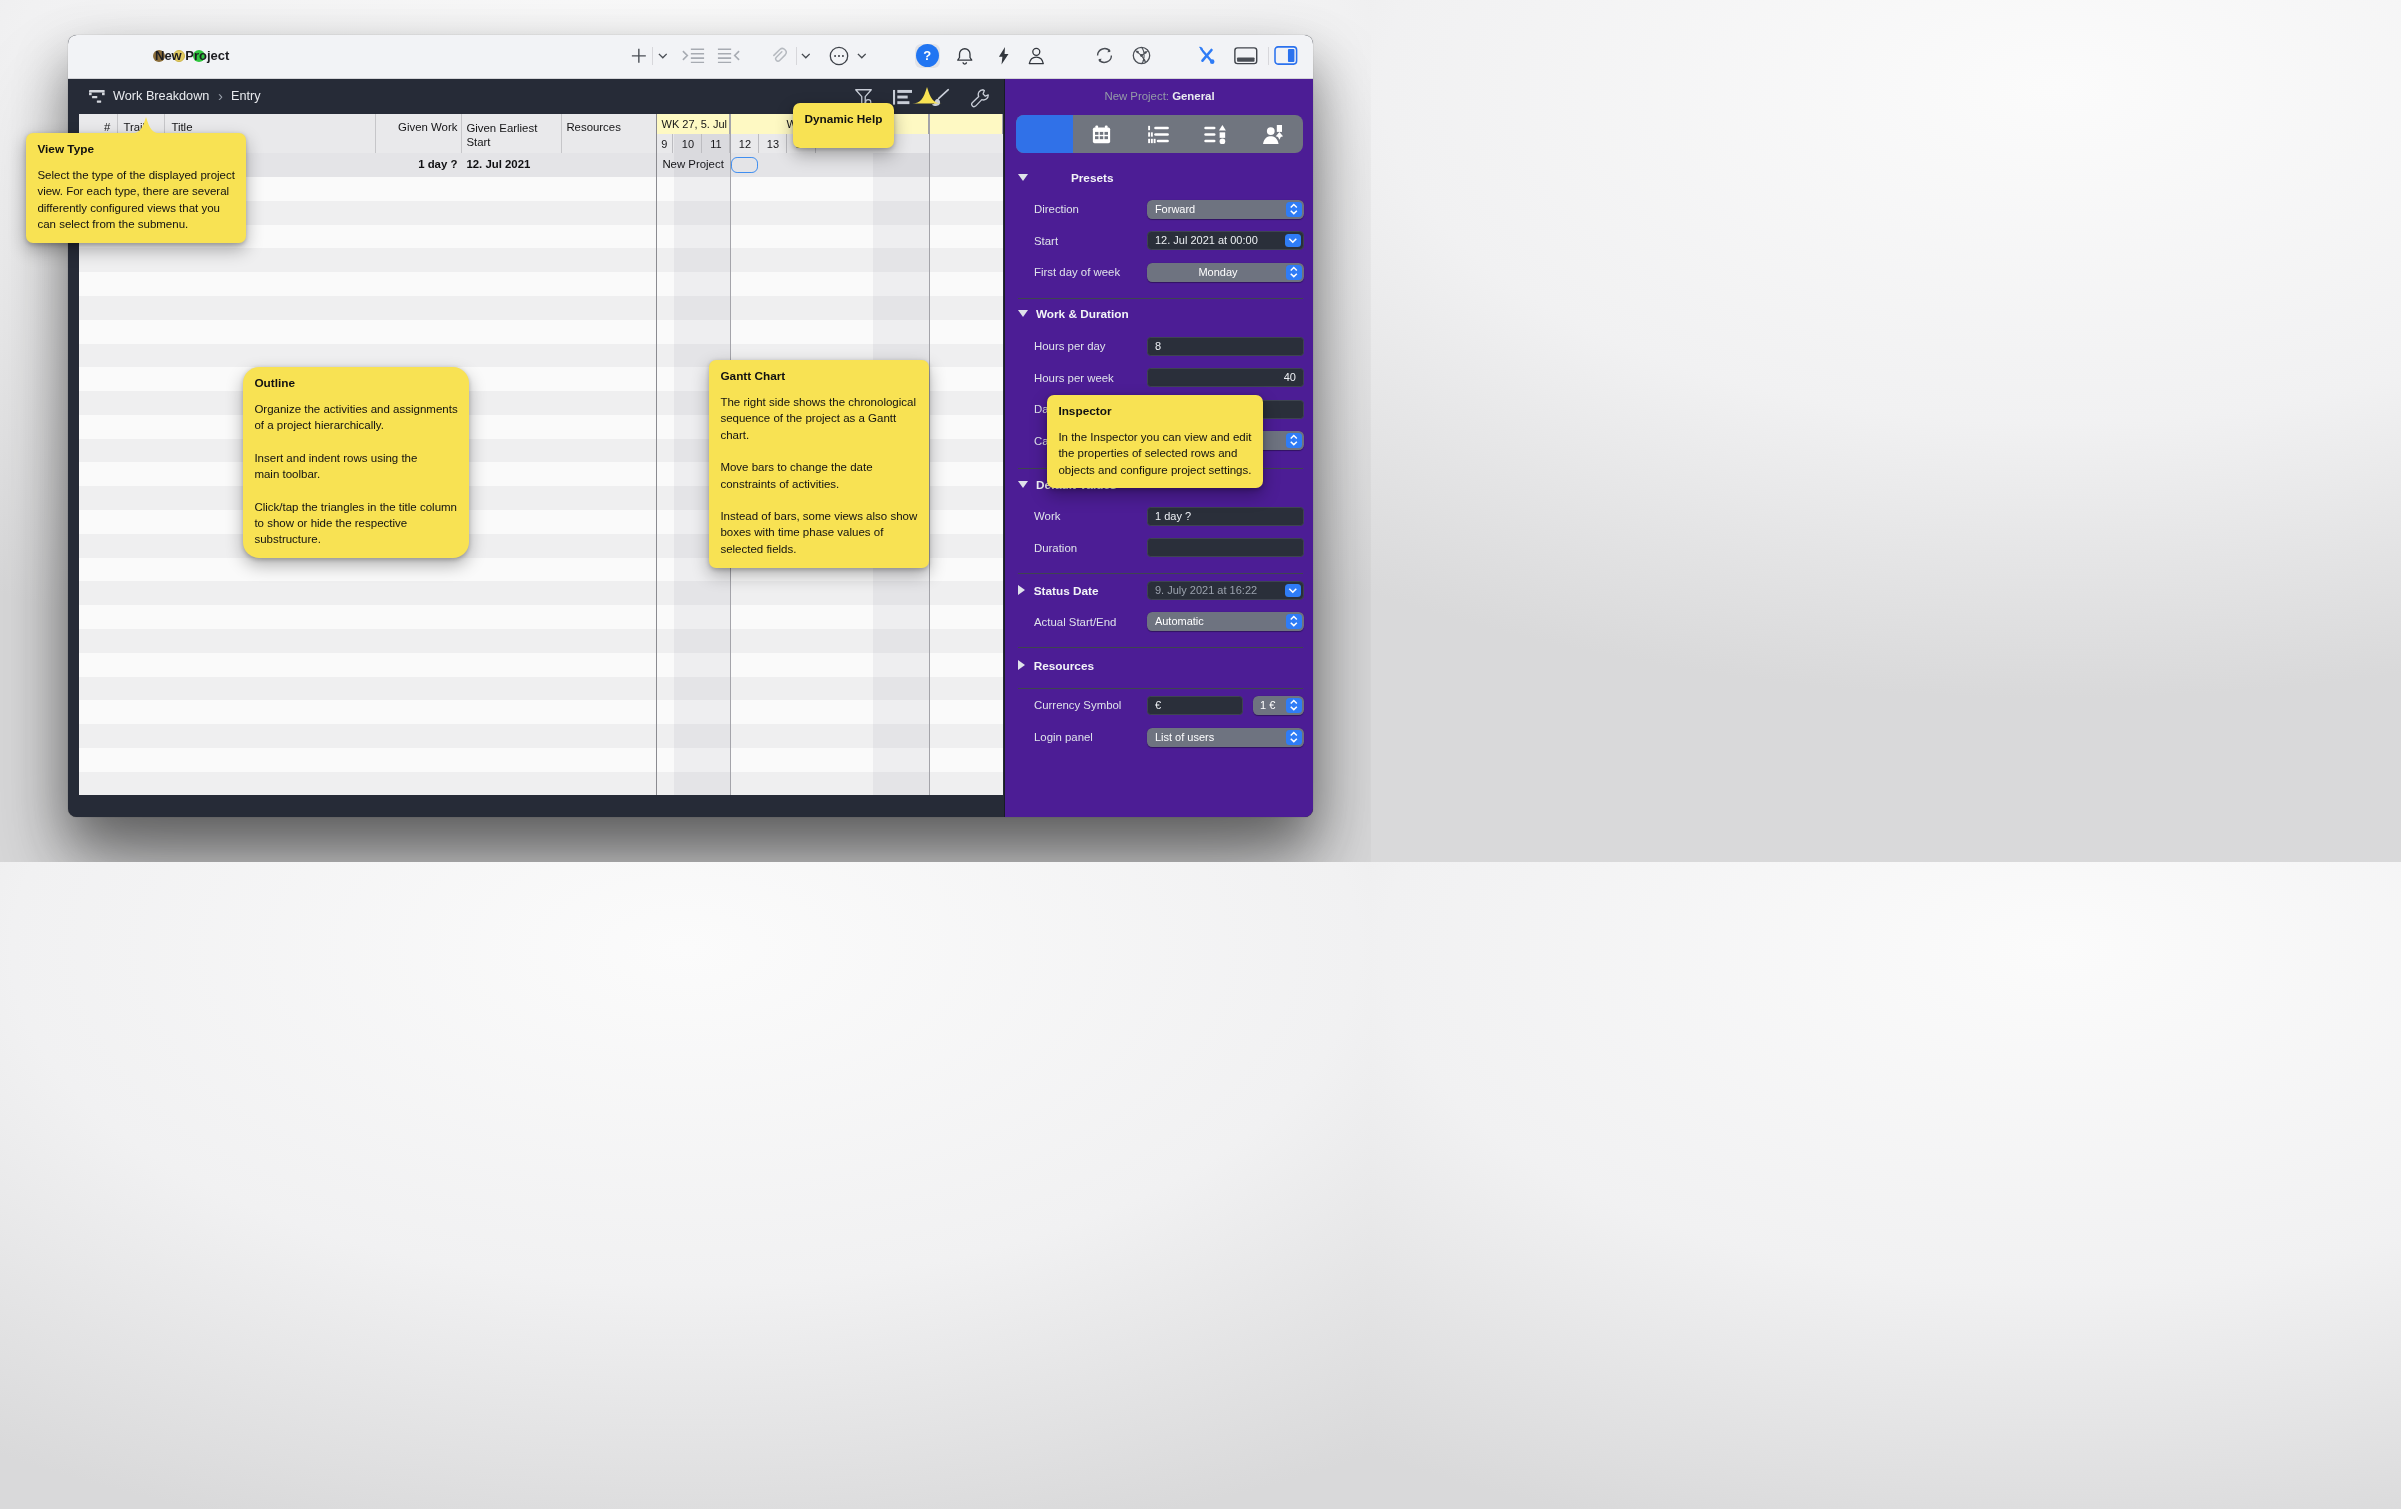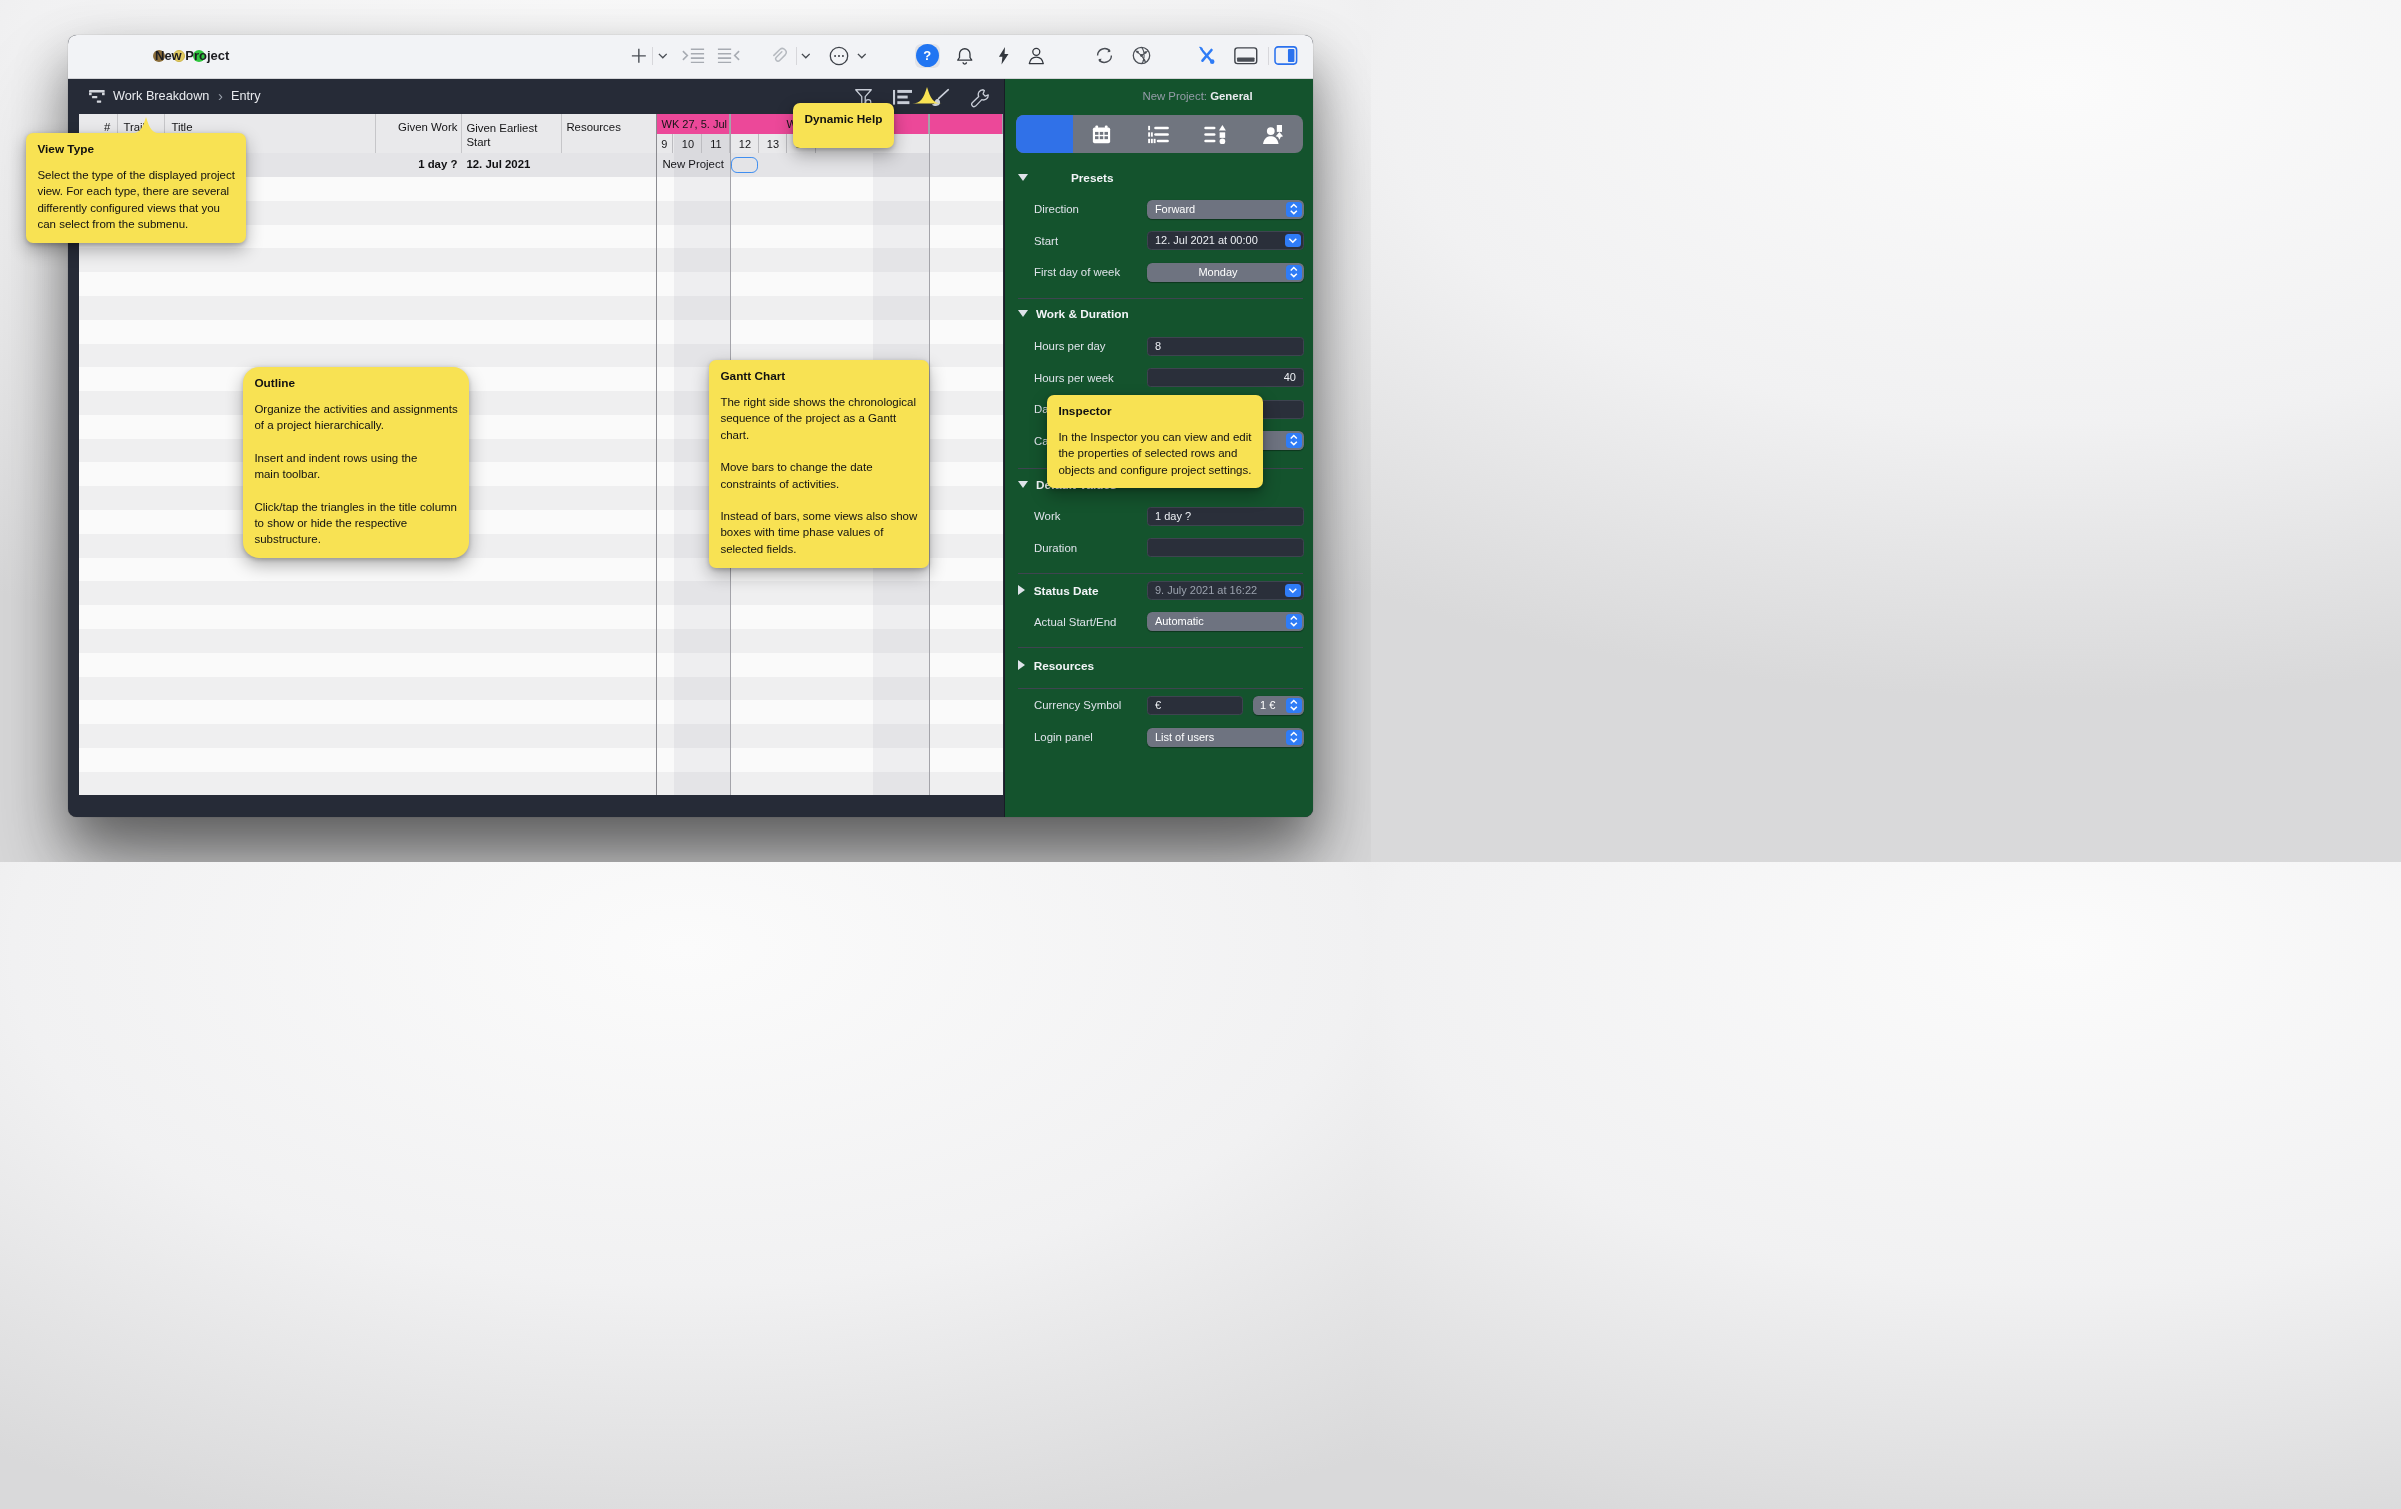--- a/index.html
+++ b/index.html
@@ -22,36 +22,36 @@
   .crumbbar { position:absolute; left:0; top:44px; width:936px; height:42px; }
   .crumb-txt { position:absolute; top:9.6px; font-size:12.7px; color:#e8eaee; }
   .crumb-sep { position:absolute; top:7.9px; font-size:15px; color:#9aa0ab; }
   .viewbar-ic { position:absolute; top:51px; width:23px; height:23px; display:flex; align-items:center; justify-content:center; }
   
   .table { position:absolute; left:11.4px; top:79px; width:924px; height:681px; background:#fafafa; overflow:hidden; }
   .thead { position:absolute; left:0; top:0; width:100%; height:39px; background:#e9e9eb; }
   .th { position:absolute; top:7px; font-size:11.4px; color:#141416; }
   .colsep { position:absolute; top:0; height:39px; width:0.9px; background:#c6c6c9; }
   .sortarrow { position:absolute; left:19px; top:21px; width:0; height:0; border-left:3.5px solid transparent; border-right:3.5px solid transparent; border-bottom:5.2px solid #4a4a4e; }
-  .wkcell { position:absolute; top:0; height:20px; background:#ec4899; overflow:hidden; border-right:0.9px solid #a3a3a8; font-size:11px; color:#141416; }
+  .wkcell { position:absolute; top:0; height:20px; background:#fef9c3; overflow:hidden; border-right:0.9px solid #a3a3a8; font-size:11px; color:#141416; }
   .wkcell span { position:absolute; top:3.5px; white-space:nowrap; }
   .dayrow { position:absolute; top:20px; height:19px; }
   .daycell { position:absolute; top:0; height:19px; background:#e9e9eb; border-right:0.9px solid #bcbcc0; font-size:11px; color:#17171a; display:flex; align-items:center; justify-content:center; }
   .daycell.we { background:#dadade; }
   .headline { position:absolute; left:0; width:100%; height:0.9px; background:#a9a9ae; }
   .sumrow { position:absolute; left:0; top:39px; width:100%; height:23.6px; background:#e4e4e7; }
   .sumrow .cell { position:absolute; top:5.2px; font-size:11.4px; font-weight:bold; color:#101012; }
   .bar-label { position:absolute; top:5.2px; font-size:11.4px; font-weight:normal; color:#101012; }
   .blue-box { position:absolute; border:1.3px solid #3f8ef0; border-radius:6.1px; background:transparent; }
   .stripes { position:absolute; left:0; top:63px; width:100%; height:618px; overflow:hidden; }
   .stripe { position:absolute; left:0; width:100%; }
   .chartline { position:absolute; width:0.9px; }
   .weband { position:absolute; background:rgba(105,105,125,.08); }
   
-  .inspector { position:absolute; left:936px; top:44px; width:310px; height:738px; background:#14532d; border-left:0.9px solid #181c25;padding-left:38px; }
+  .inspector { position:absolute; left:936px; top:44px; width:310px; height:738px; background:#4c1d95; border-left:0.9px solid #181c25; }
   .insp-header { position:absolute; top:10.5px; width:100%; text-align:center; font-size:11.4px; color:#959ca8; }
   .insp-header b { color:#e9ebef; font-weight:bold; }
   .tabbar { position:absolute; left:11.4px; top:36px; width:287px; height:38px; border-radius:7.9px; background:#70757f; overflow:hidden; display:flex; }
   .tabseg { width:57px; height:100%; display:flex; align-items:center; justify-content:center; }
   .tabseg.sel { background:#3071e8; }
   .sec-h { position:absolute; left:13px; font-size:11.8px; font-weight:bold; color:#f2f4f7; }
   .tri-d { display:inline-block; width:0; height:0; border-left:5.2px solid transparent; border-right:5.2px solid transparent; border-top:7px solid #dfe3ea; margin-right:7.9px; vertical-align:0.9px; }
   .tri-r { display:inline-block; width:0; height:0; border-top:5.2px solid transparent; border-bottom:5.2px solid transparent; border-left:7px solid #dfe3ea; margin-right:8.7px; }
   .irow-label { position:absolute; left:29px; font-size:11.4px; color:#dfe3ea; white-space:nowrap; }
   .ctl { position:absolute; left:142px; width:157px; height:19px; font-size:11px; }

